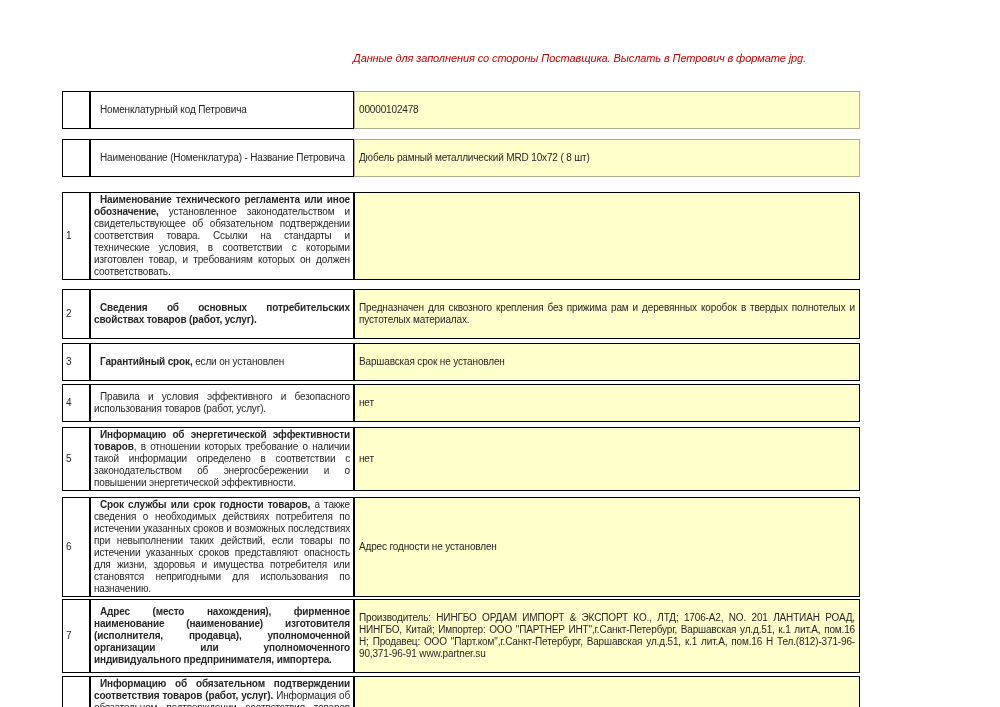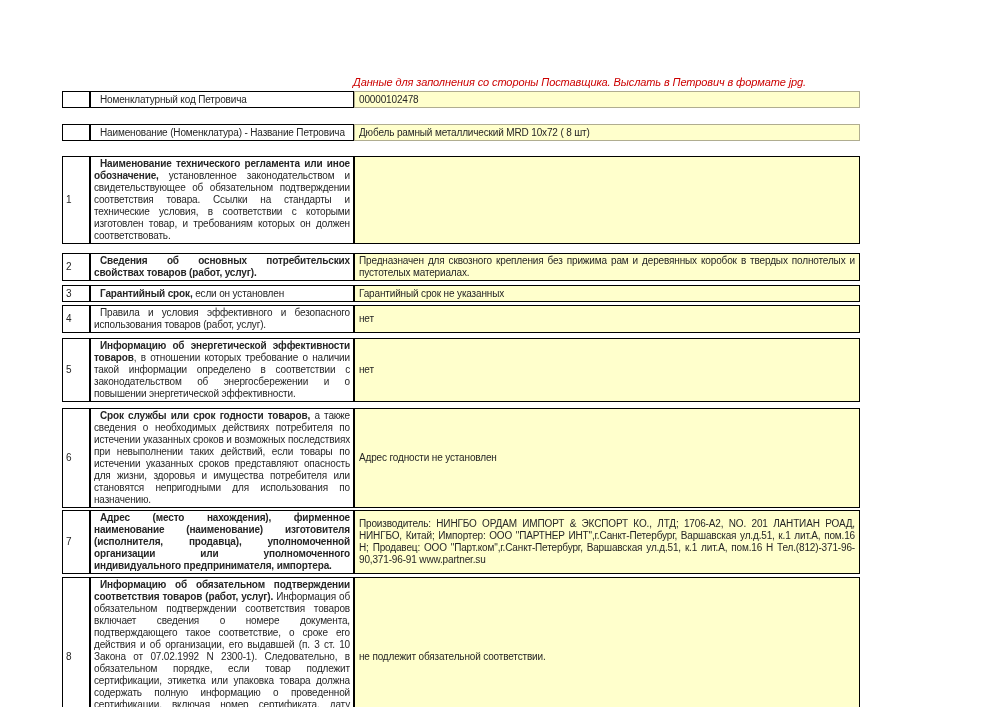--- a/index.html
+++ b/index.html
@@ -2,45 +2,45 @@
 <html><head>
 <meta charset="utf-8">
 <style>
   html,body{margin:0;padding:0;}
   body{
     width:1000px;height:707px;position:relative;background:#ffffff;
     font-family:"Liberation Sans","DejaVu Sans",sans-serif;
     color:#262626;overflow:hidden;
   }
   .title-note{
-    position:absolute;left:353px;top:76px;
+    position:absolute;left:353px;top:52px;
     font-size:11px;font-style:italic;color:#cc0000;
     letter-spacing:-0.1px;white-space:nowrap;
   }
   .sheet{position:absolute;left:62px;top:91px;}
   .row{display:flex;align-items:stretch;}
   .cell{box-sizing:border-box;font-size:10px;line-height:12px;letter-spacing:-0.15px;}
   .num{
     width:28px;flex:0 0 28px;border:1px solid #000;
     display:flex;align-items:center;padding-left:3px;
   }
   .label{
     width:264px;flex:0 0 264px;border:1px solid #000;
     display:flex;align-items:center;padding:1px 3px;
     background:#fff;
   }
   .label-text{width:100%;text-align:justify;}
   .label-text b{letter-spacing:-0.15px;margin-left:6px;}
   .value{
     width:506px;flex:0 0 506px;border:1px solid #000;
-    background:#ffffcc;display:flex;align-items:center;padding:1px 4px;
+    background:#ffffcc;display:flex;align-items:center;padding:12px 4px;
   }
   .value-text{width:100%;text-align:justify;}
   .value-gray{border:1px solid #b0ad90;}
-  .r0{min-height:17px;margin-bottom:16px;}
+  .r0{min-height:17px;margin-bottom:10px;}
   .r1{min-height:17px;margin-bottom:15px;}
   .r2{min-height:66px;margin-bottom:9px;}
   .r3{min-height:28px;margin-bottom:4px;}
   .r4{min-height:17px;margin-bottom:3px;}
   .r5{min-height:23px;margin-bottom:5px;}
   .r6{min-height:50px;margin-bottom:6px;}
   .r7{min-height:73px;margin-bottom:2px;}
   .r8{min-height:49px;margin-bottom:3px;}
   .r9{min-height:119px;margin-bottom:10px;}
 </style>
@@ -90,21 +90,21 @@
       <div class="value-text">Предназначен для сквозного крепления без прижима рам и деревянных коробок в твердых полнотелых и пустотелых материалах.</div>
     </div>
   </div>
 
   <div class="row r4">
     <div class="cell num">3</div>
     <div class="cell label">
       <div class="label-text"><b>Гарантийный срок,</b><span> если он установлен</span></div>
     </div>
     <div class="cell value">
-      <div class="value-text">Гарантийный срок не указанных</div>
+      <div class="value-text">Варшавская срок не установлен</div>
     </div>
   </div>
 
   <div class="row r5">
     <div class="cell num">4</div>
     <div class="cell label">
       <div class="label-text"><b></b><span>Правила и условия эффективного и безопасного использования товаров (работ, услуг).</span></div>
     </div>
     <div class="cell value">
       <div class="value-text">нет</div>

